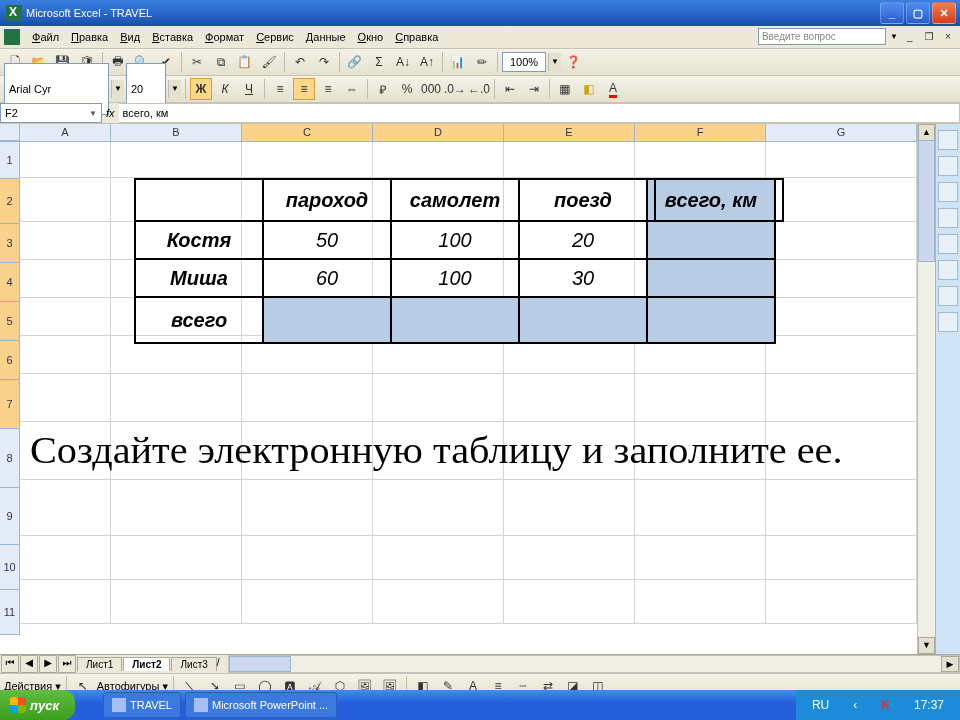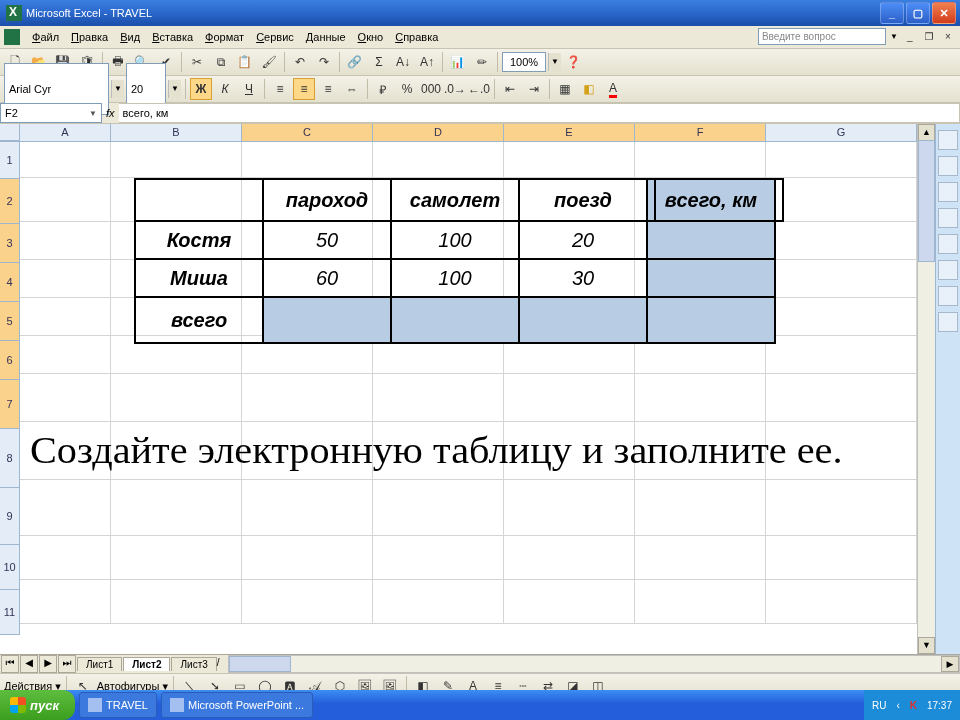--- a/index.html
+++ b/index.html
@@ -83,21 +83,21 @@
 .drawbar{height:24px;background:linear-gradient(#f4f2e8,#e4e1cf);border-top:1px solid #c8c4b4;display:flex;align-items:center;padding:0 4px;gap:3px;font-size:11px;}
 
 .statusbar{height:20px;background:#ece9d8;border-top:1px solid #aca899;display:flex;align-items:center;font-size:11px;padding:0 6px;}
 .statusbar .num{margin-left:auto;margin-right:50px;}
 
 .taskbar{position:absolute;left:0;bottom:0;height:30px;width:960px;background:linear-gradient(to bottom,#3c8ef3 0%,#245edb 45%,#245edb 100%);display:flex;align-items:center;}
 .startbtn{height:30px;background:linear-gradient(to bottom,#5ebd3e 0%,#3c9e1e 100%);color:white;font-weight:bold;font-style:italic;border-radius:0 12px 12px 0;padding:0 16px 0 10px;display:flex;align-items:center;gap:4px;font-size:13px;}
 .startbtn .orb{width:16px;height:16px;border-radius:3px;background:conic-gradient(#f25022 0 25%,#7fba00 0 50%,#00a4ef 0 75%,#ffb900 0 100%);}
 .taskbtn{height:24px;background:#3c79de;border:1px solid #2a5db8;color:white;margin-left:4px;padding:0 8px;display:flex;align-items:center;gap:4px;font-size:11px;border-radius:3px;max-width:150px;}
 .taskbtn .ic{width:14px;height:14px;background:#fff8;}
-.tray{margin-left:auto;height:30px;background:#1c8cd8;display:flex;align-items:center;color:white;padding:0 8px;gap:10px;font-size:10px;}
+.tray{margin-left:auto;height:30px;background:#1c8cd8;display:flex;align-items:center;color:white;padding:0 16px;gap:24px;font-size:12px;}
 
 .vscroll{width:17px;background:#efefe4;border-left:1px solid #c0c0c0;position:relative;}
 .vscroll .ar{position:absolute;left:0;width:15px;height:15px;background:#e4e1cf;border:1px solid #aca899;text-align:center;font-size:9px;line-height:15px;}
 .vscroll .ar.up{top:0;} .vscroll .ar.dn{bottom:0;}
 .vscroll .thumb{position:absolute;left:0;top:16px;width:15px;height:120px;background:#cdd8ee;border:1px solid #9eb6ce;}
 </style>
 </head>
 <body>
 
 <div class="titlebar">
@@ -431,21 +431,21 @@
 <div class="statusbar">
   <span>Готово</span>
   <span class="num">NUM</span>
 </div>
 
 <div class="taskbar">
   <div class="startbtn">
     <span class="orb"></span>
     <span>пуск</span>
   </div>
-  <div id="taskbtns" style="display:flex;">
+  <div id="taskbtns" style="display:flex;margin-left:24px;">
       <div class="taskbtn">
         <span class="ic"></span>
         <span>TRAVEL</span>
       </div>
       <div class="taskbtn">
         <span class="ic"></span>
         <span>Microsoft PowerPoint ...</span>
       </div>
     </div>
   <div class="tray">

